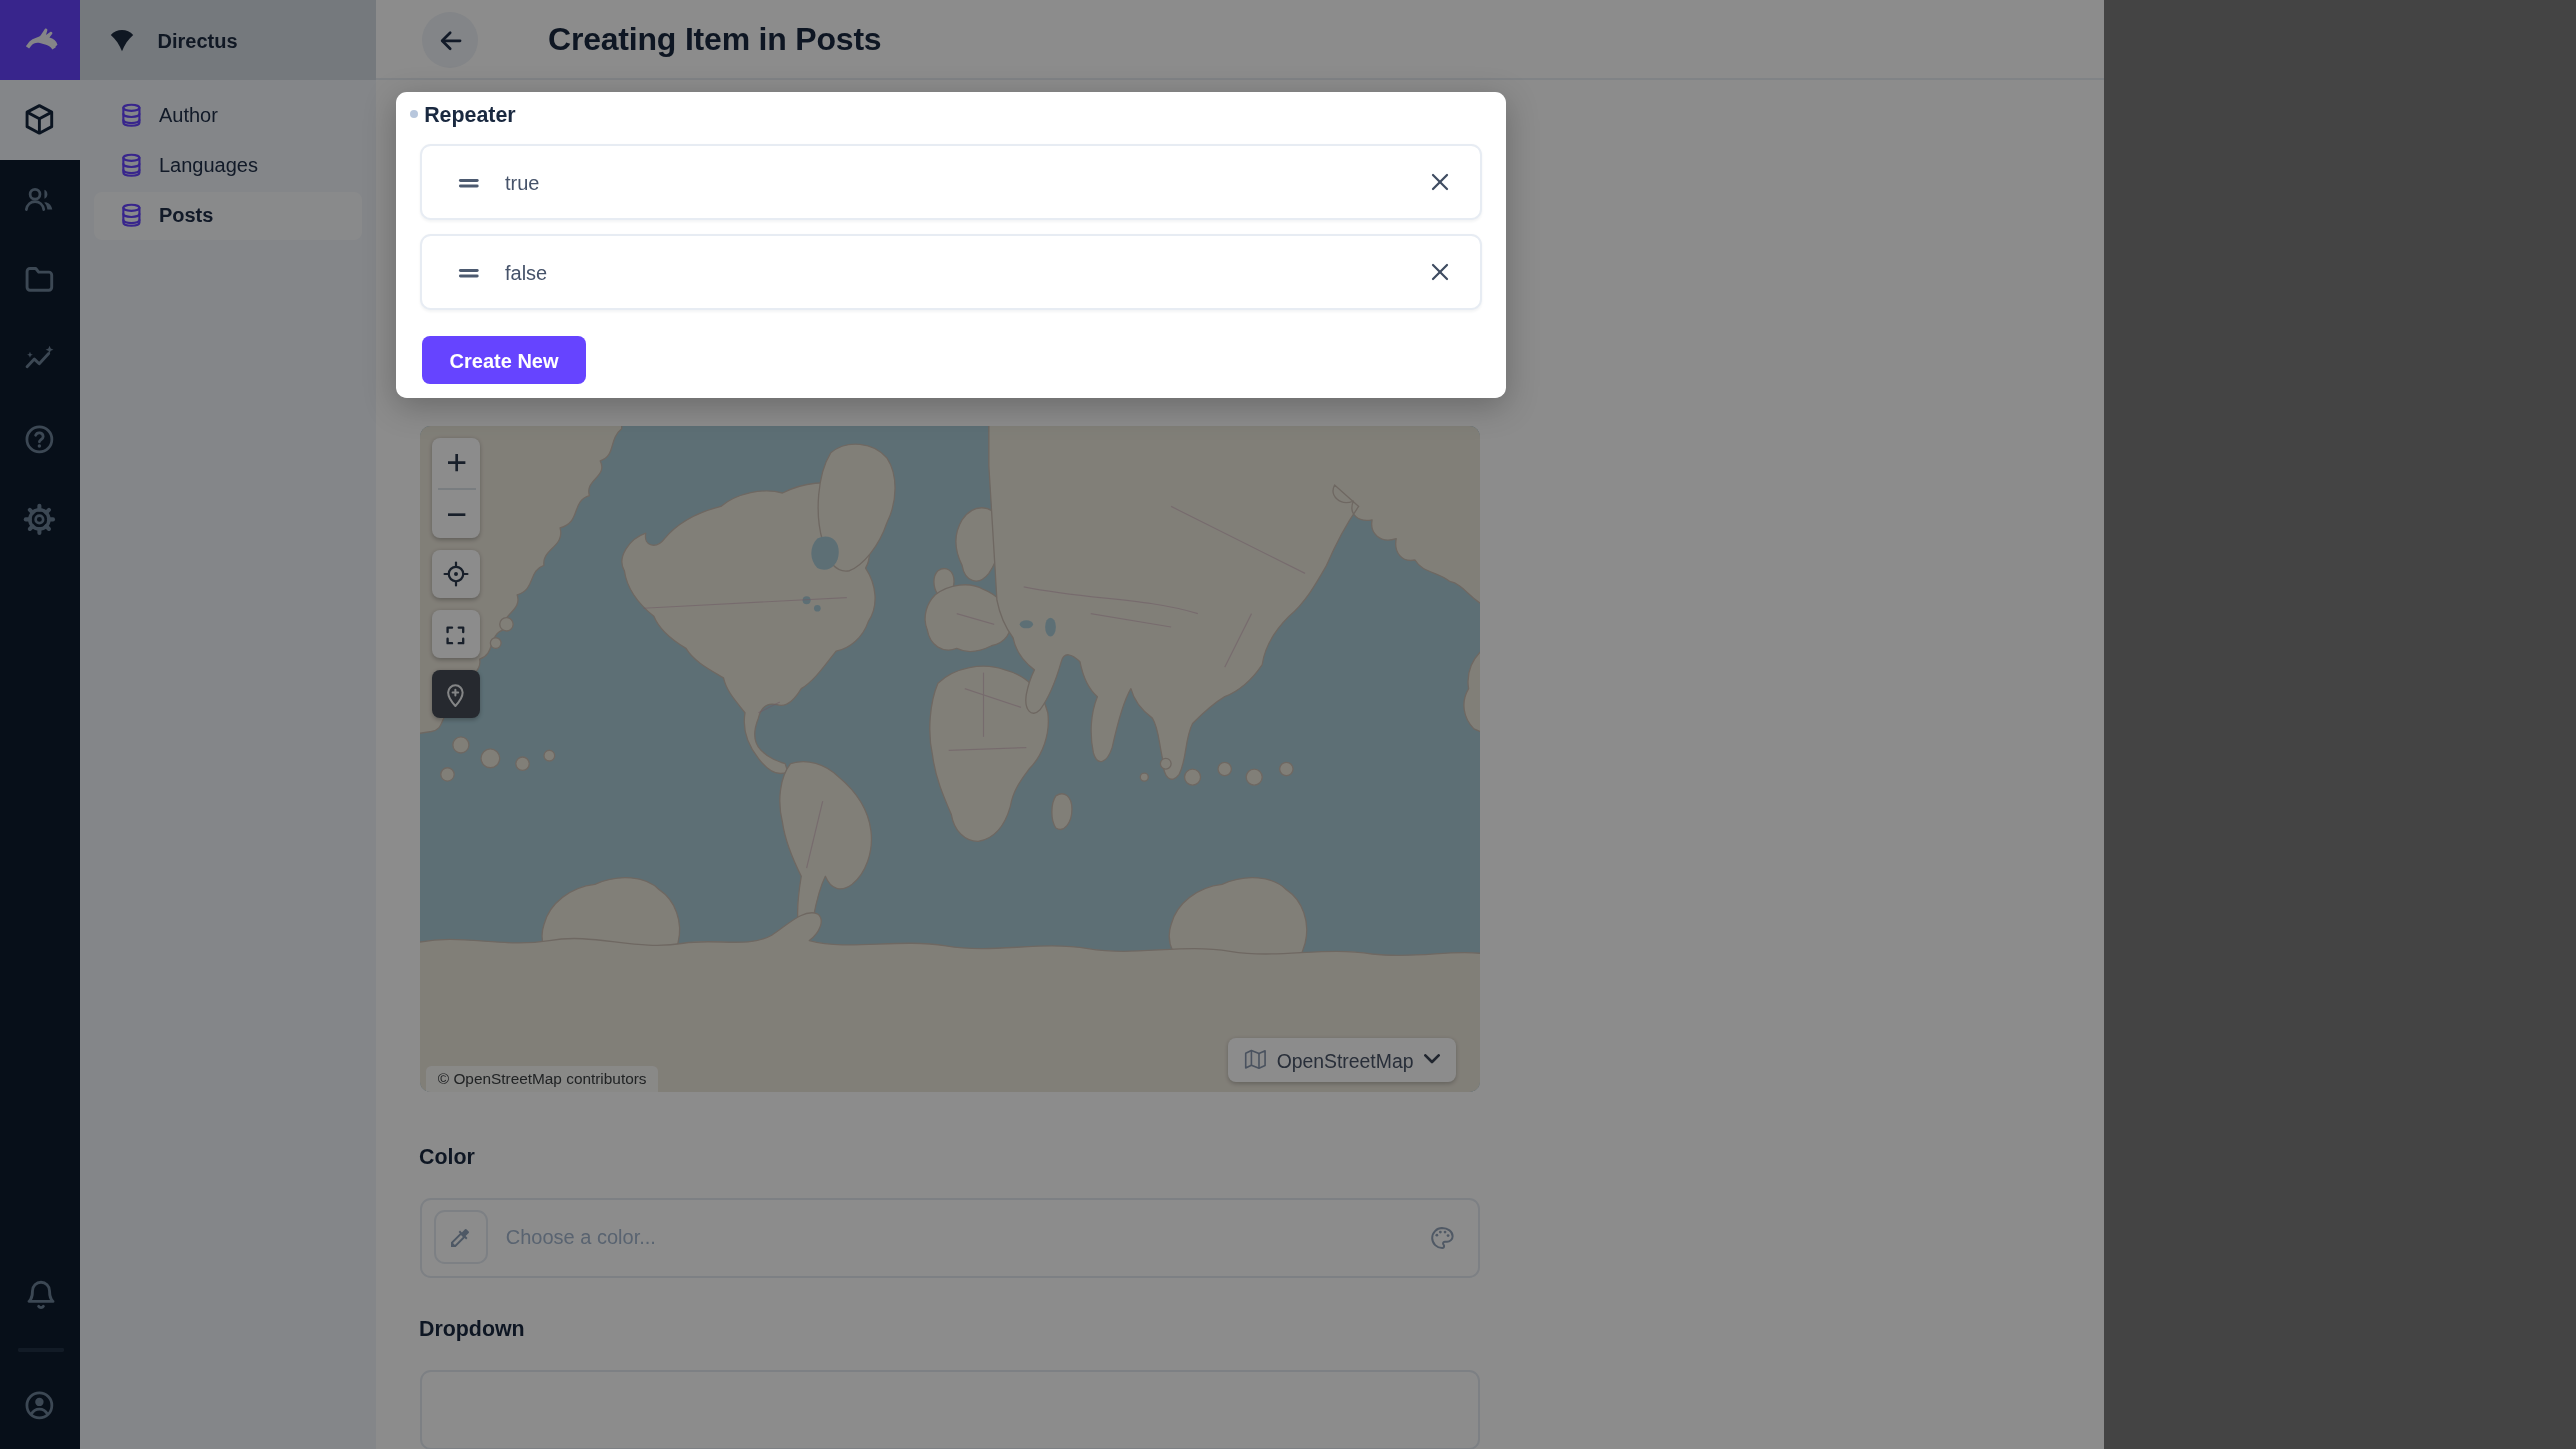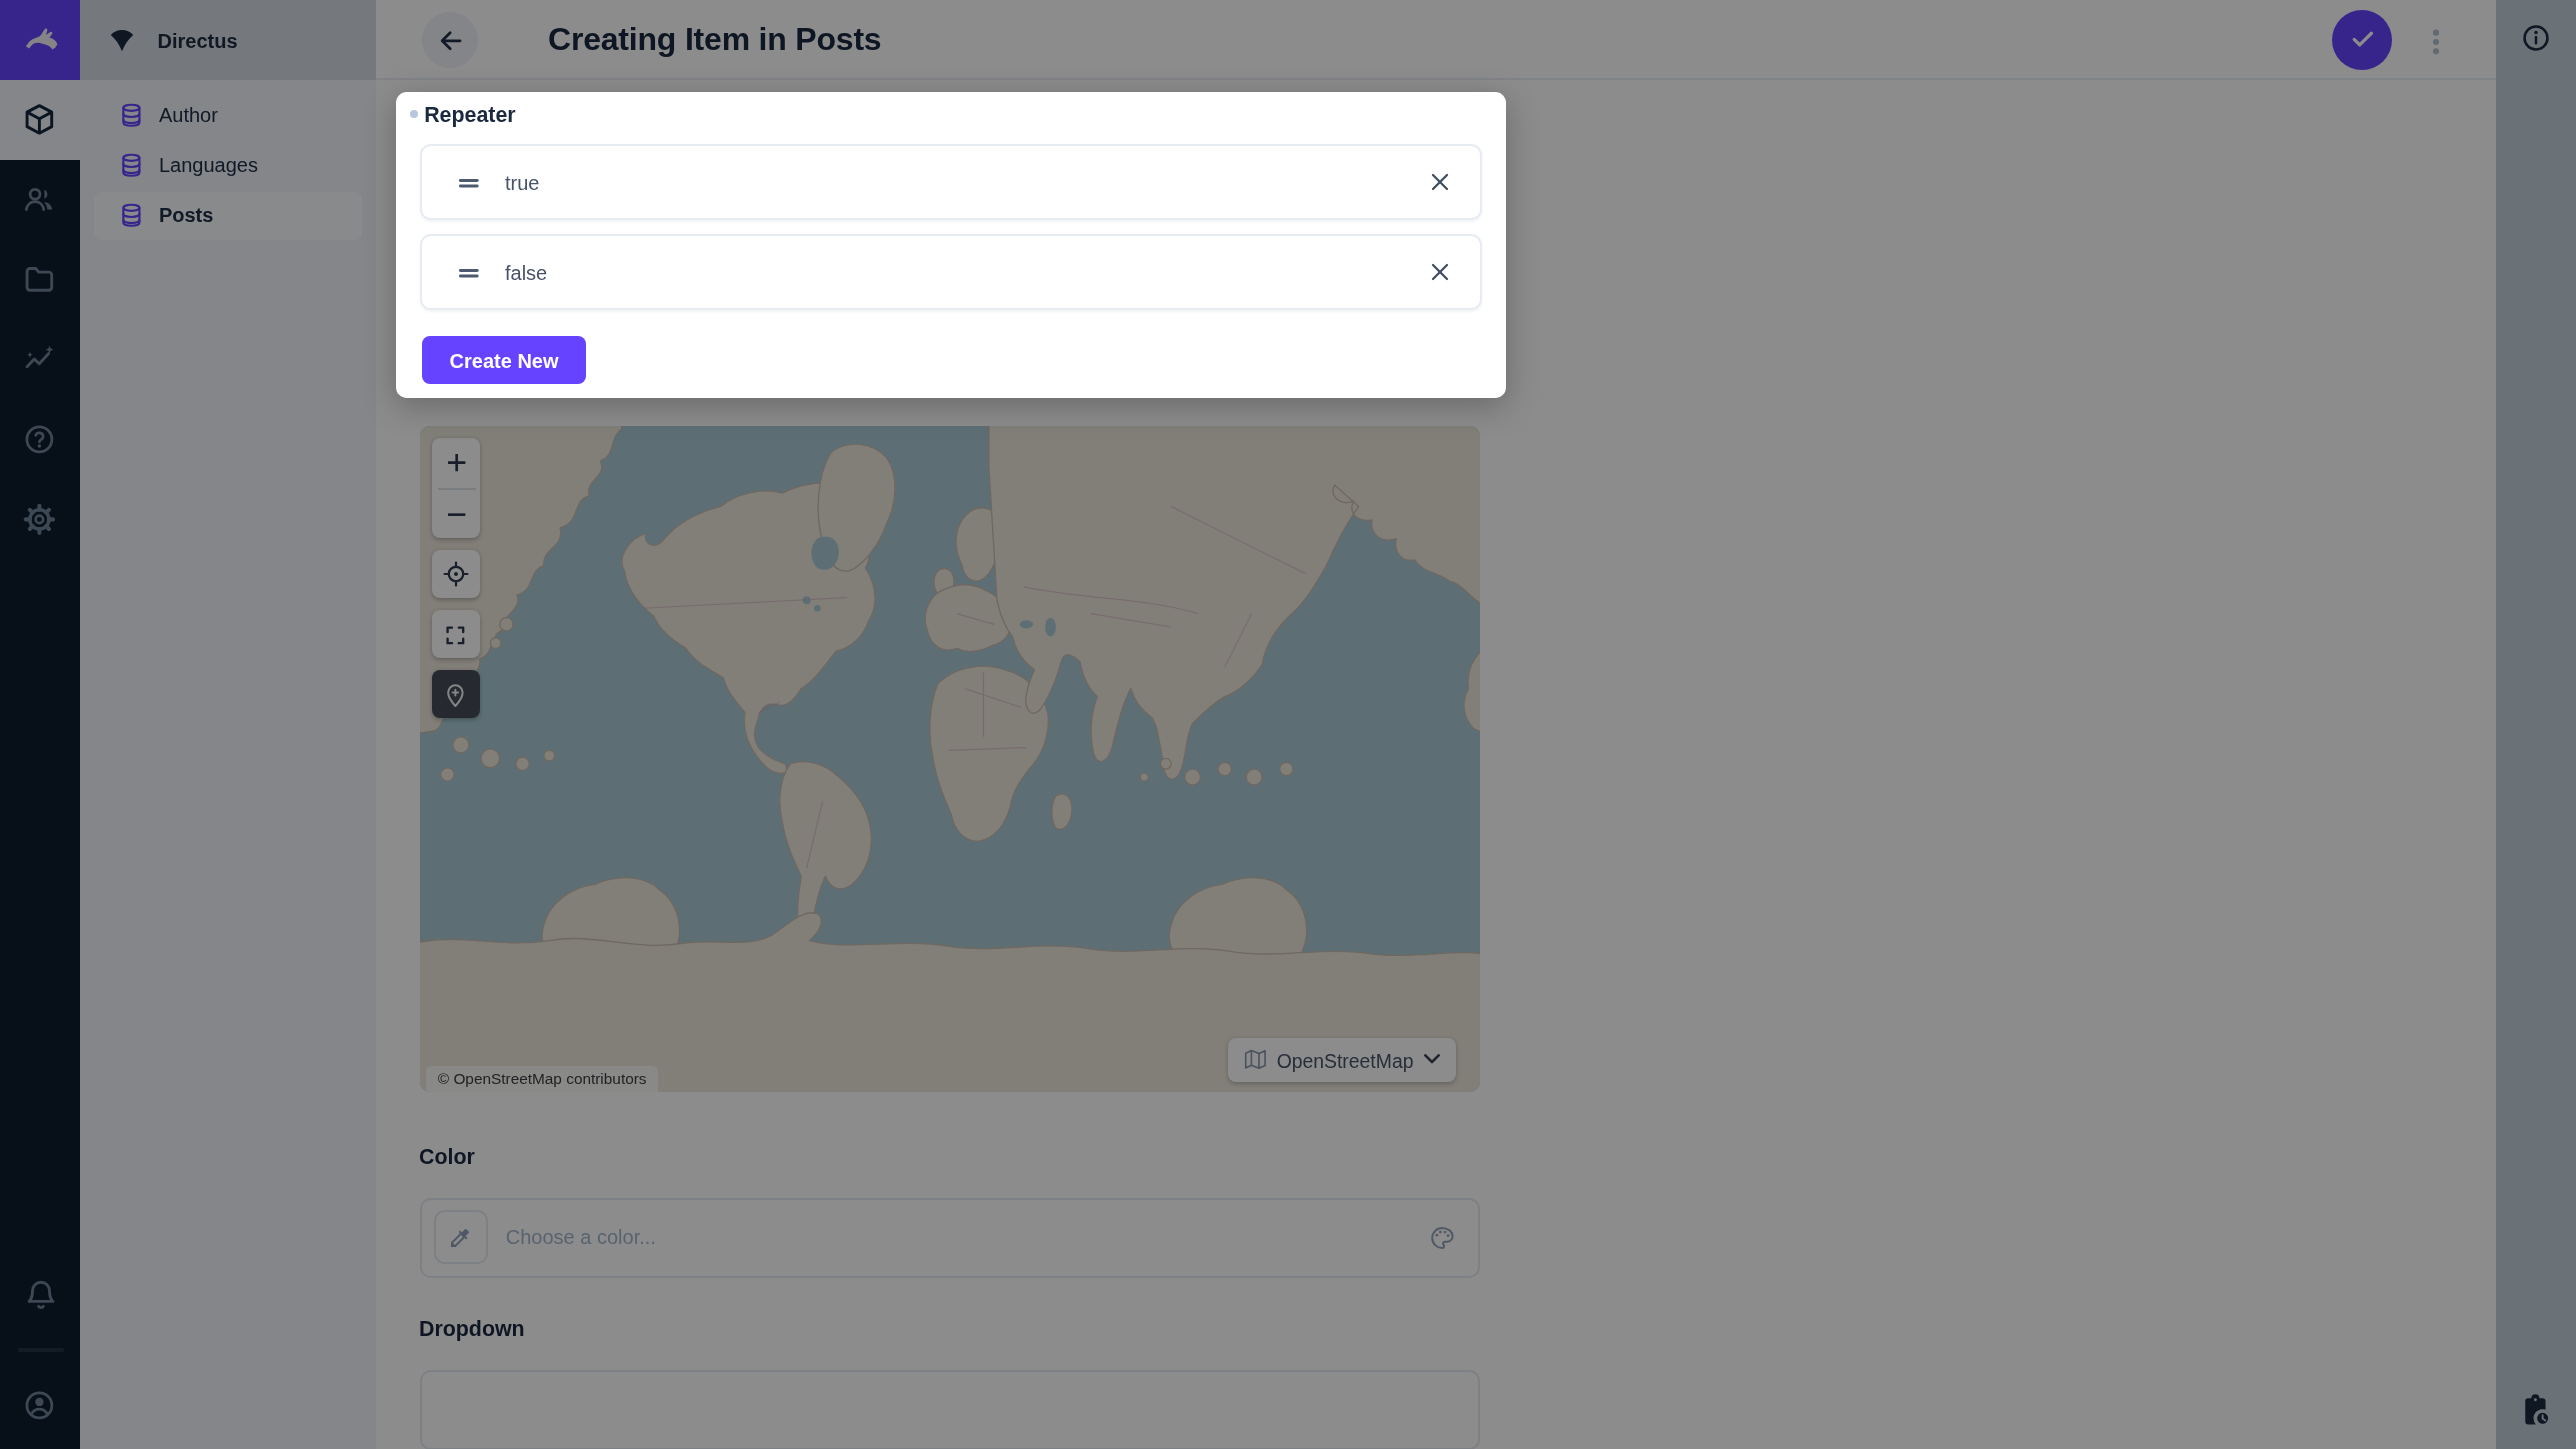--- a/index.html
+++ b/index.html
@@ -1,16 +1,16 @@
 <!DOCTYPE html>
 <html style="font-size:10.7px"><head>
 <meta charset="utf-8">
 <style>
   html,body{margin:0;padding:0;background:#444;}
-  .stage{width:2576px;height:1449px;overflow:hidden;position:relative;}
+  .stage{width:2104px;height:1449px;overflow:hidden;position:relative;}
   .screen{width:1288px;height:725px;transform:scale(2);transform-origin:0 0;position:relative;
           font-family:"Liberation Sans", sans-serif;background:#fff;overflow:hidden;}
   *{box-sizing:border-box;}
 
   
   .module-bar{position:absolute;left:0;top:0;width:40px;height:725px;background:#0e1c2e;z-index:1;}
   .logo-tile{width:40px;height:40px;background:#6644ff;display:flex;align-items:center;justify-content:center;}
   .module-btn{width:40px;height:40px;display:flex;align-items:center;justify-content:center;color:#6e8399;}
   .module-btn.active{background:#f0f4f9;color:#14263c;}
   .module-btn svg{stroke:currentColor;}

